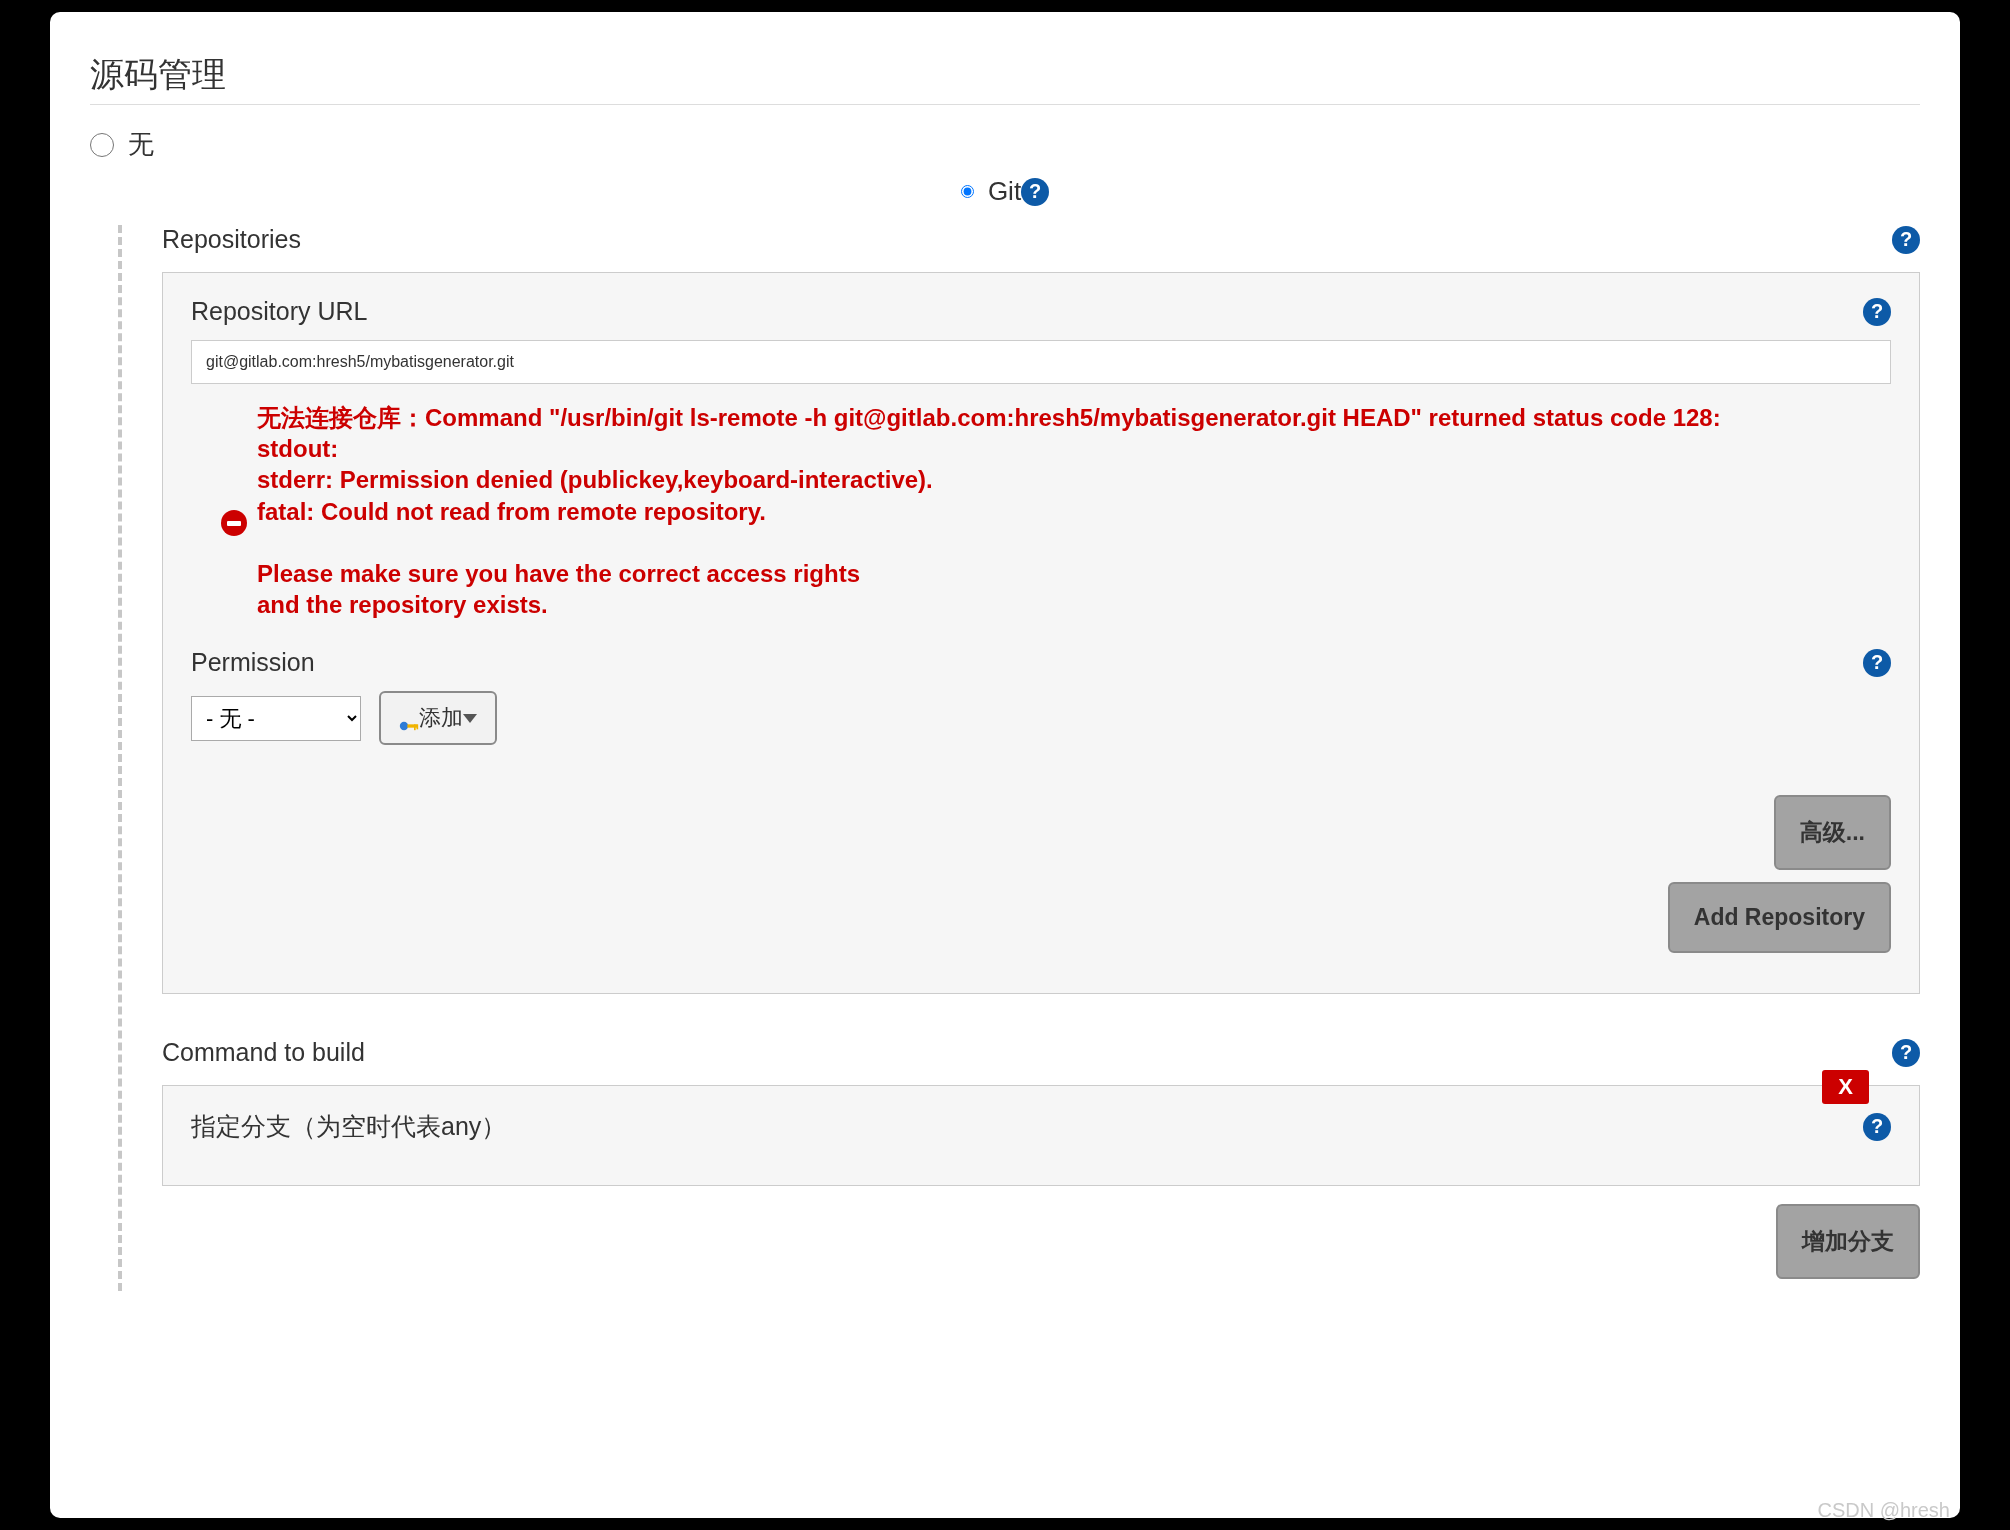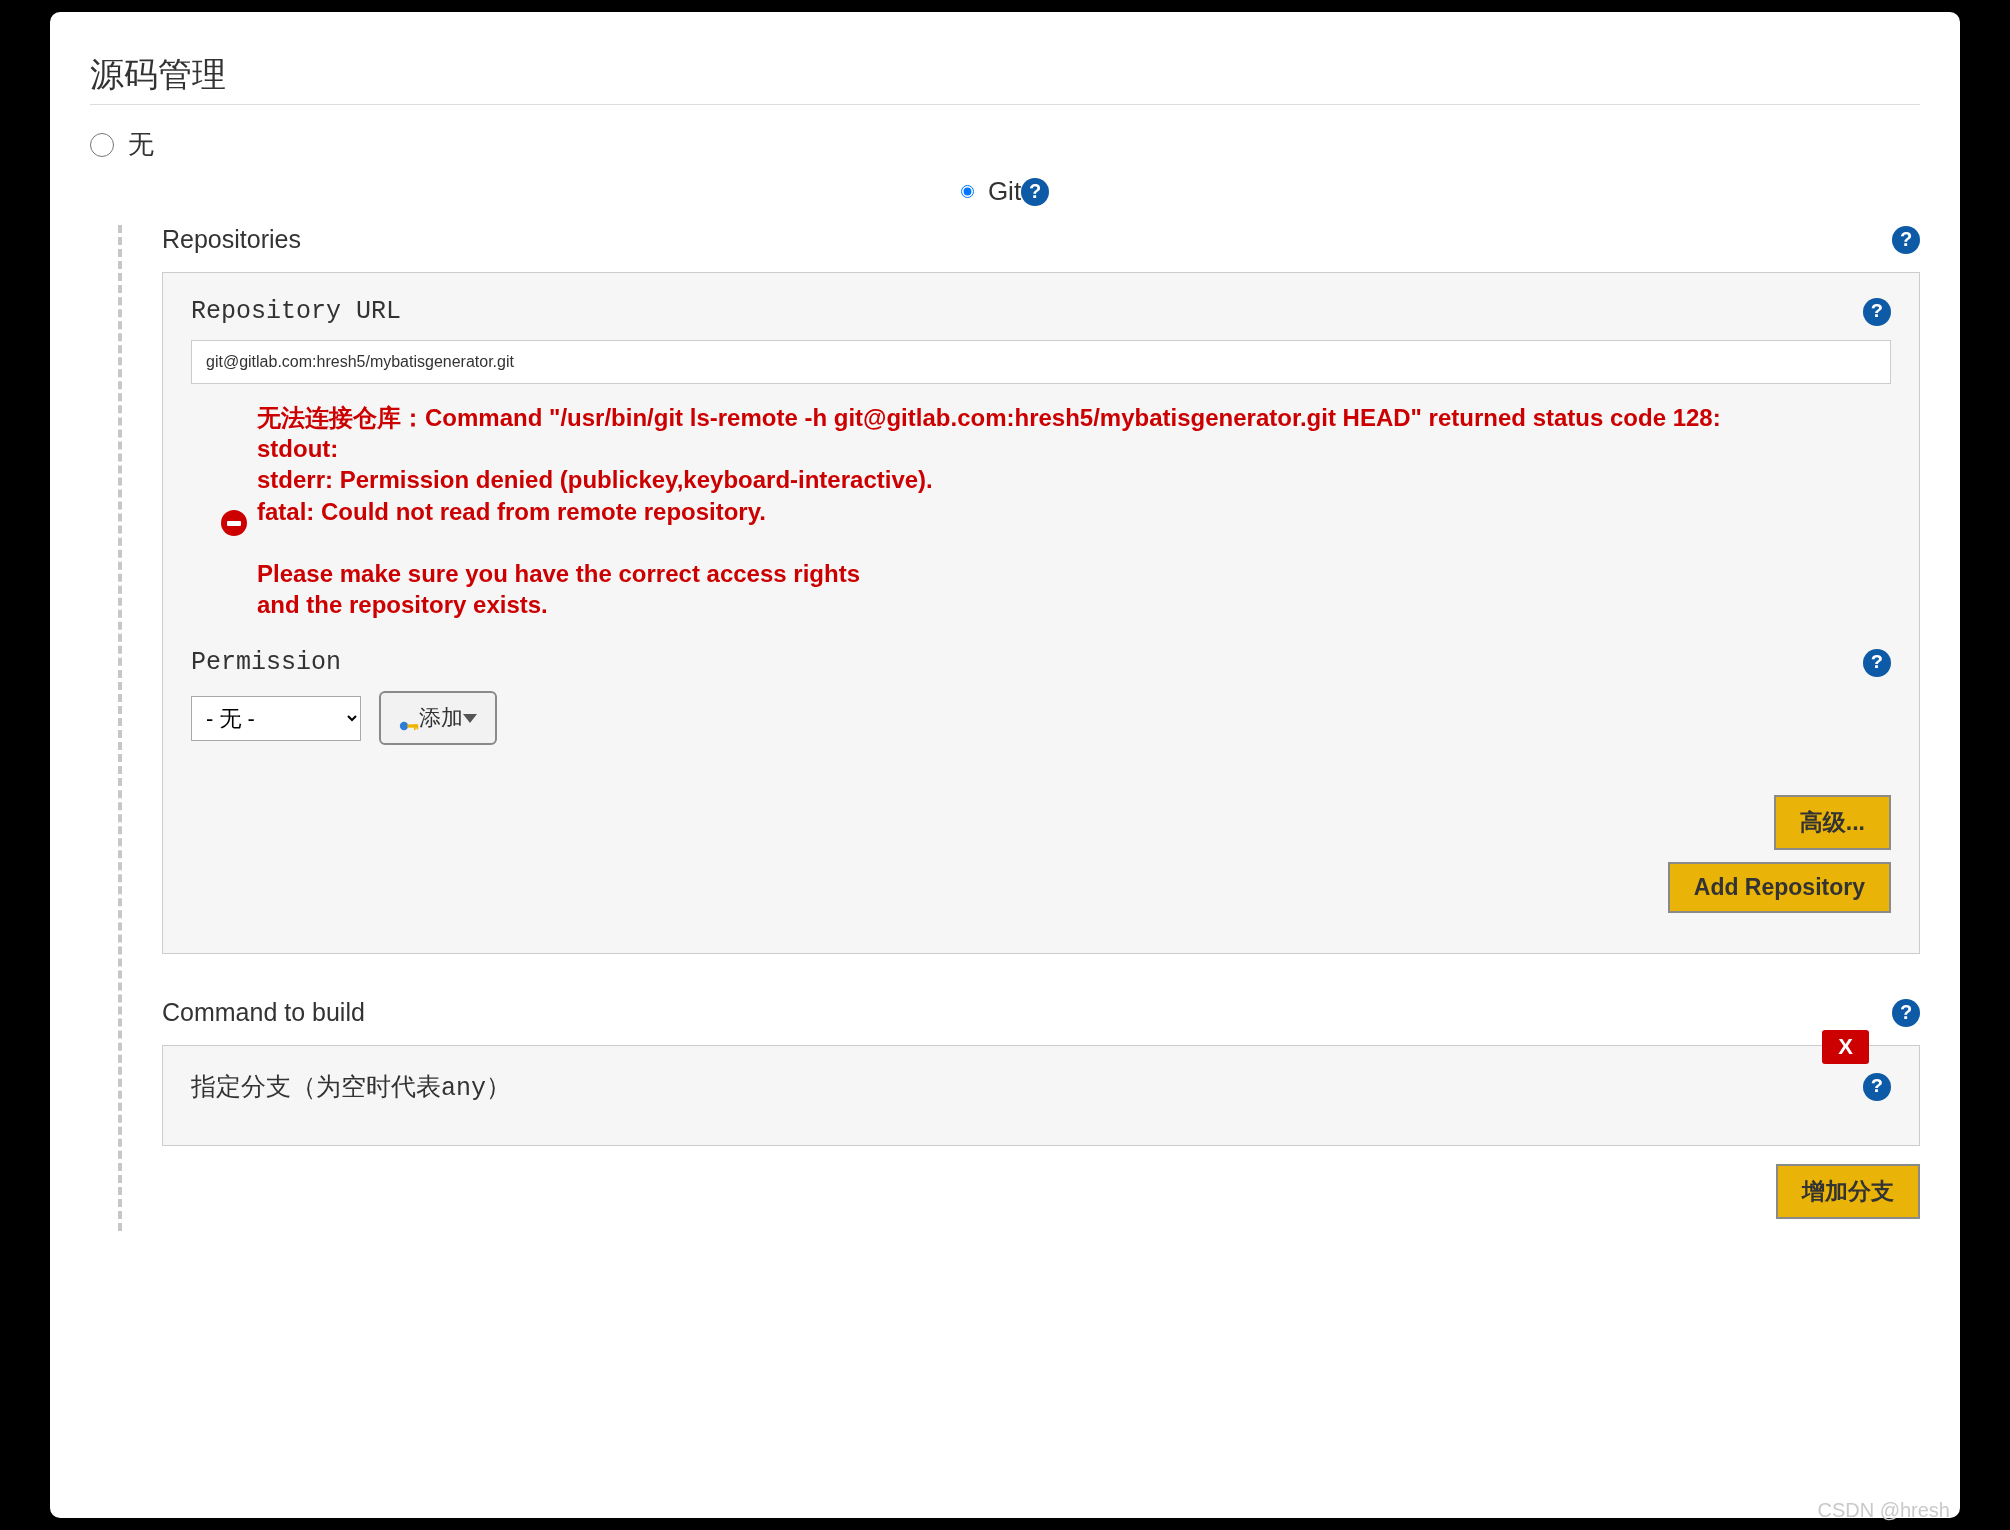--- a/index.html
+++ b/index.html
@@ -9,34 +9,34 @@
 .radio-row { display: flex; align-items: center; gap: 14px; margin: 6px 0 14px 0; font-size: 26px; color: #333; }
 .radio-row input[type=radio] { width: 24px; height: 24px; accent-color: #0b6fcd; }
 .git-row { display: flex; align-items: center; justify-content: center; margin-bottom: 18px; }
 .git-left { display: flex; align-items: center; gap: 14px; font-size: 26px; color: #333; }
 .help { width: 28px; height: 28px; border-radius: 50%; background: #0d5aa7; color: #fff; font-weight: 700; font-size: 20px; display: inline-flex; align-items: center; justify-content: center; cursor: pointer; flex-shrink: 0; }
 .indent { display: flex; }
 .rail { width: 36px; border-left: 4px dashed #c7c7c7; margin-left: 28px; margin-right: 8px; }
 .indent-body { flex: 1; }
 .group-header { display: flex; align-items: center; justify-content: space-between; font-size: 25px; color: #333; margin-bottom: 18px; }
 .box { border: 1px solid #ccc; background: #f6f6f6; padding: 24px 28px 28px 28px; position: relative; }
-.field-row { display: flex; align-items: center; justify-content: space-between; margin-bottom: 14px; font-family: Liberation Mono, monospace; }
+.field-row { display: flex; align-items: center; justify-content: space-between; margin-bottom: 14px; }
 .field-label { font-size: 25px; color: #333; }
 .text-input { width: 100%; font-size: 16px; padding: 12px 14px; border: 1px solid #ccc; background: #fff; color: #333; }
 .error-block { display: flex; gap: 10px; margin: 18px 0 28px 30px; }
 .err-icon { width: 26px; height: 26px; border-radius: 50%; background: #cc0000; display: flex; align-items: center; justify-content: center; margin-top: 108px; flex-shrink: 0; }
 .err-icon .bar { width: 14px; height: 5px; background: #fff; border-radius: 1px; }
 .error-text { color: #cc0000; font-size: 24px; font-weight: 700; line-height: 1.3; white-space: pre-wrap; }
 .cred-row { display: flex; align-items: center; gap: 18px; margin-top: 14px; }
 .select { font-size: 22px; padding: 8px 10px; border: 1px solid #aaa; background: #fff; width: 170px; }
 .add-btn { display: inline-flex; align-items: center; background: #f2f2f2; border: 2px solid #8a8a8a; border-radius: 6px; padding: 10px 18px; font-size: 22px; color: #333; cursor: pointer; }
 .key-icon { width: 20px; height: 12px; display: inline-block; }
 .caret { width: 0; height: 0; border-left: 7px solid transparent; border-right: 7px solid transparent; border-top: 9px solid #555; }
 .btn-row { display: flex; justify-content: flex-end; margin-top: 50px; }
-.jbtn { background: #eab308; border: 2px solid #8a8a8a; border-radius: 0; padding: 10px 24px; font-size: 23px; font-weight: 700; color: #333; cursor: pointer; margin-bottom: 12px; margin-left: auto; display: block; }
+.jbtn { background: #a3a3a3; border: 2px solid #8a8a8a; border-radius: 6px; padding: 20px 24px; font-size: 23px; font-weight: 700; color: #333; cursor: pointer; margin-bottom: 12px; margin-left: auto; display: block; }
 .sec2 { margin-top: 44px; }
 .branch-box { border: 1px solid #ccc; background: #f6f6f6; padding: 24px 28px 28px 28px; position: relative; margin-top: 10px; }
 .del-x { position: absolute; top: -16px; right: 50px; background: #cc0000; color: #fff; font-weight: 700; font-size: 22px; padding: 4px 16px; border-radius: 3px; cursor: pointer; }
 .add-branch-row { display: flex; justify-content: flex-end; margin-top: 18px; }
 .watermark { position: absolute; bottom: 8px; right: 60px; color: #c9c9c9; font-size: 20px; font-family: Arial, sans-serif; }
 </style>
 </head>
 <body>
 
 <div class="frame">

